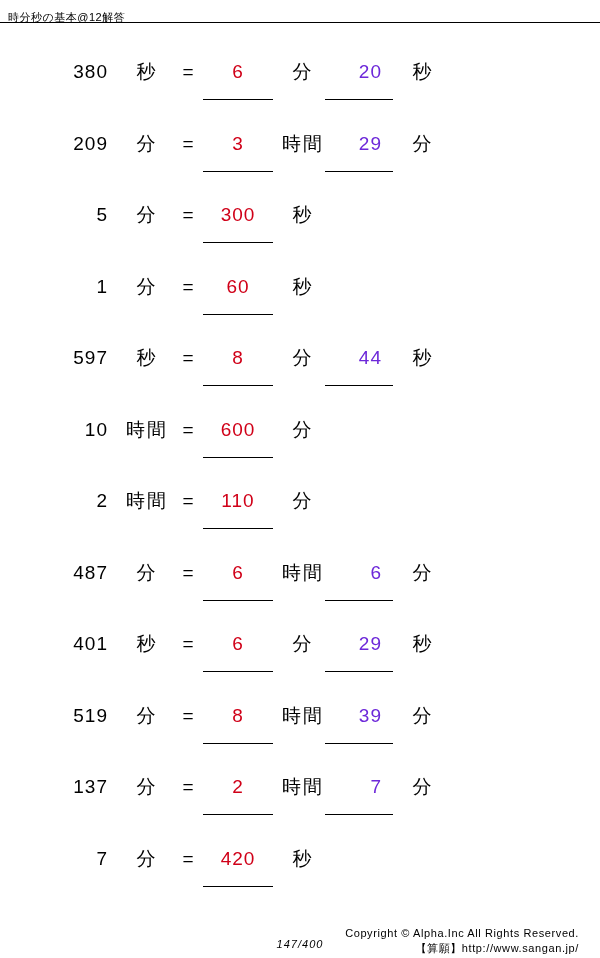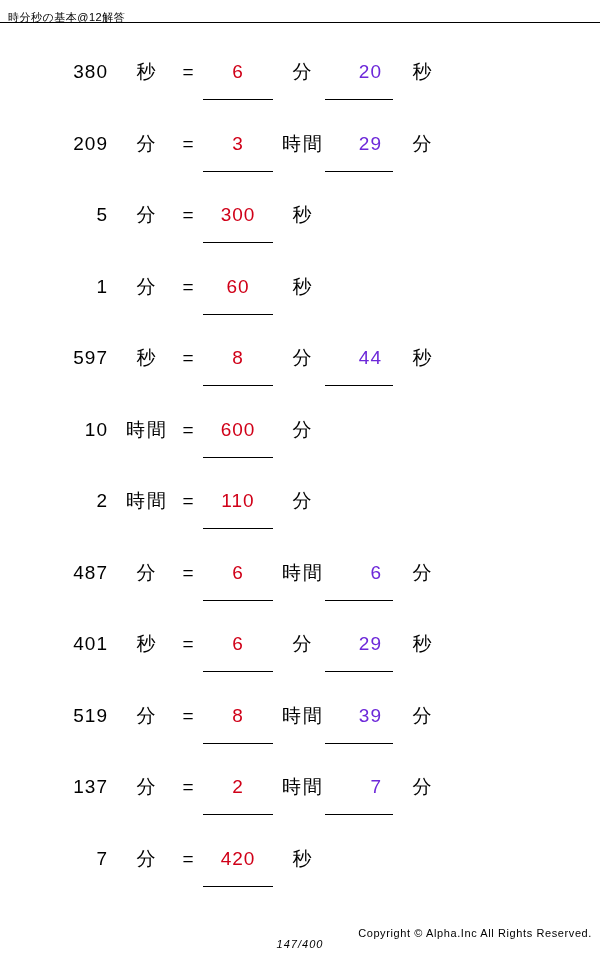--- a/index.html
+++ b/index.html
@@ -119,21 +119,21 @@
     left: 0;
     top: 938px;
     width: 600px;
     text-align: center;
     font-size: 11px;
     letter-spacing: 1px;
     font-style: italic;
   }
   .footer-copy {
     position: absolute;
-    right: 8px;
+    right: 21px;
     top: 926px;
     font-size: 11px;
     text-align: right;
     line-height: 1.4;
     letter-spacing: 0.6px;
   }
   .footer-copy div { white-space: nowrap; }
 </style>
 </head>
 <body>
@@ -270,13 +270,14 @@
     <div class="cell ans1">420</div>
     <div class="uline1"></div>
     <div class="cell unit1">秒</div>
   </div>
 
 </div>
 
 <div class="footer-page">147/400</div>
 <div class="footer-copy">
   <div>Copyright © Alpha.Inc All Rights Reserved.</div>
+  <div>【算願】http://www.sangan.jp/</div>
 </div>
 
 </body></html>

